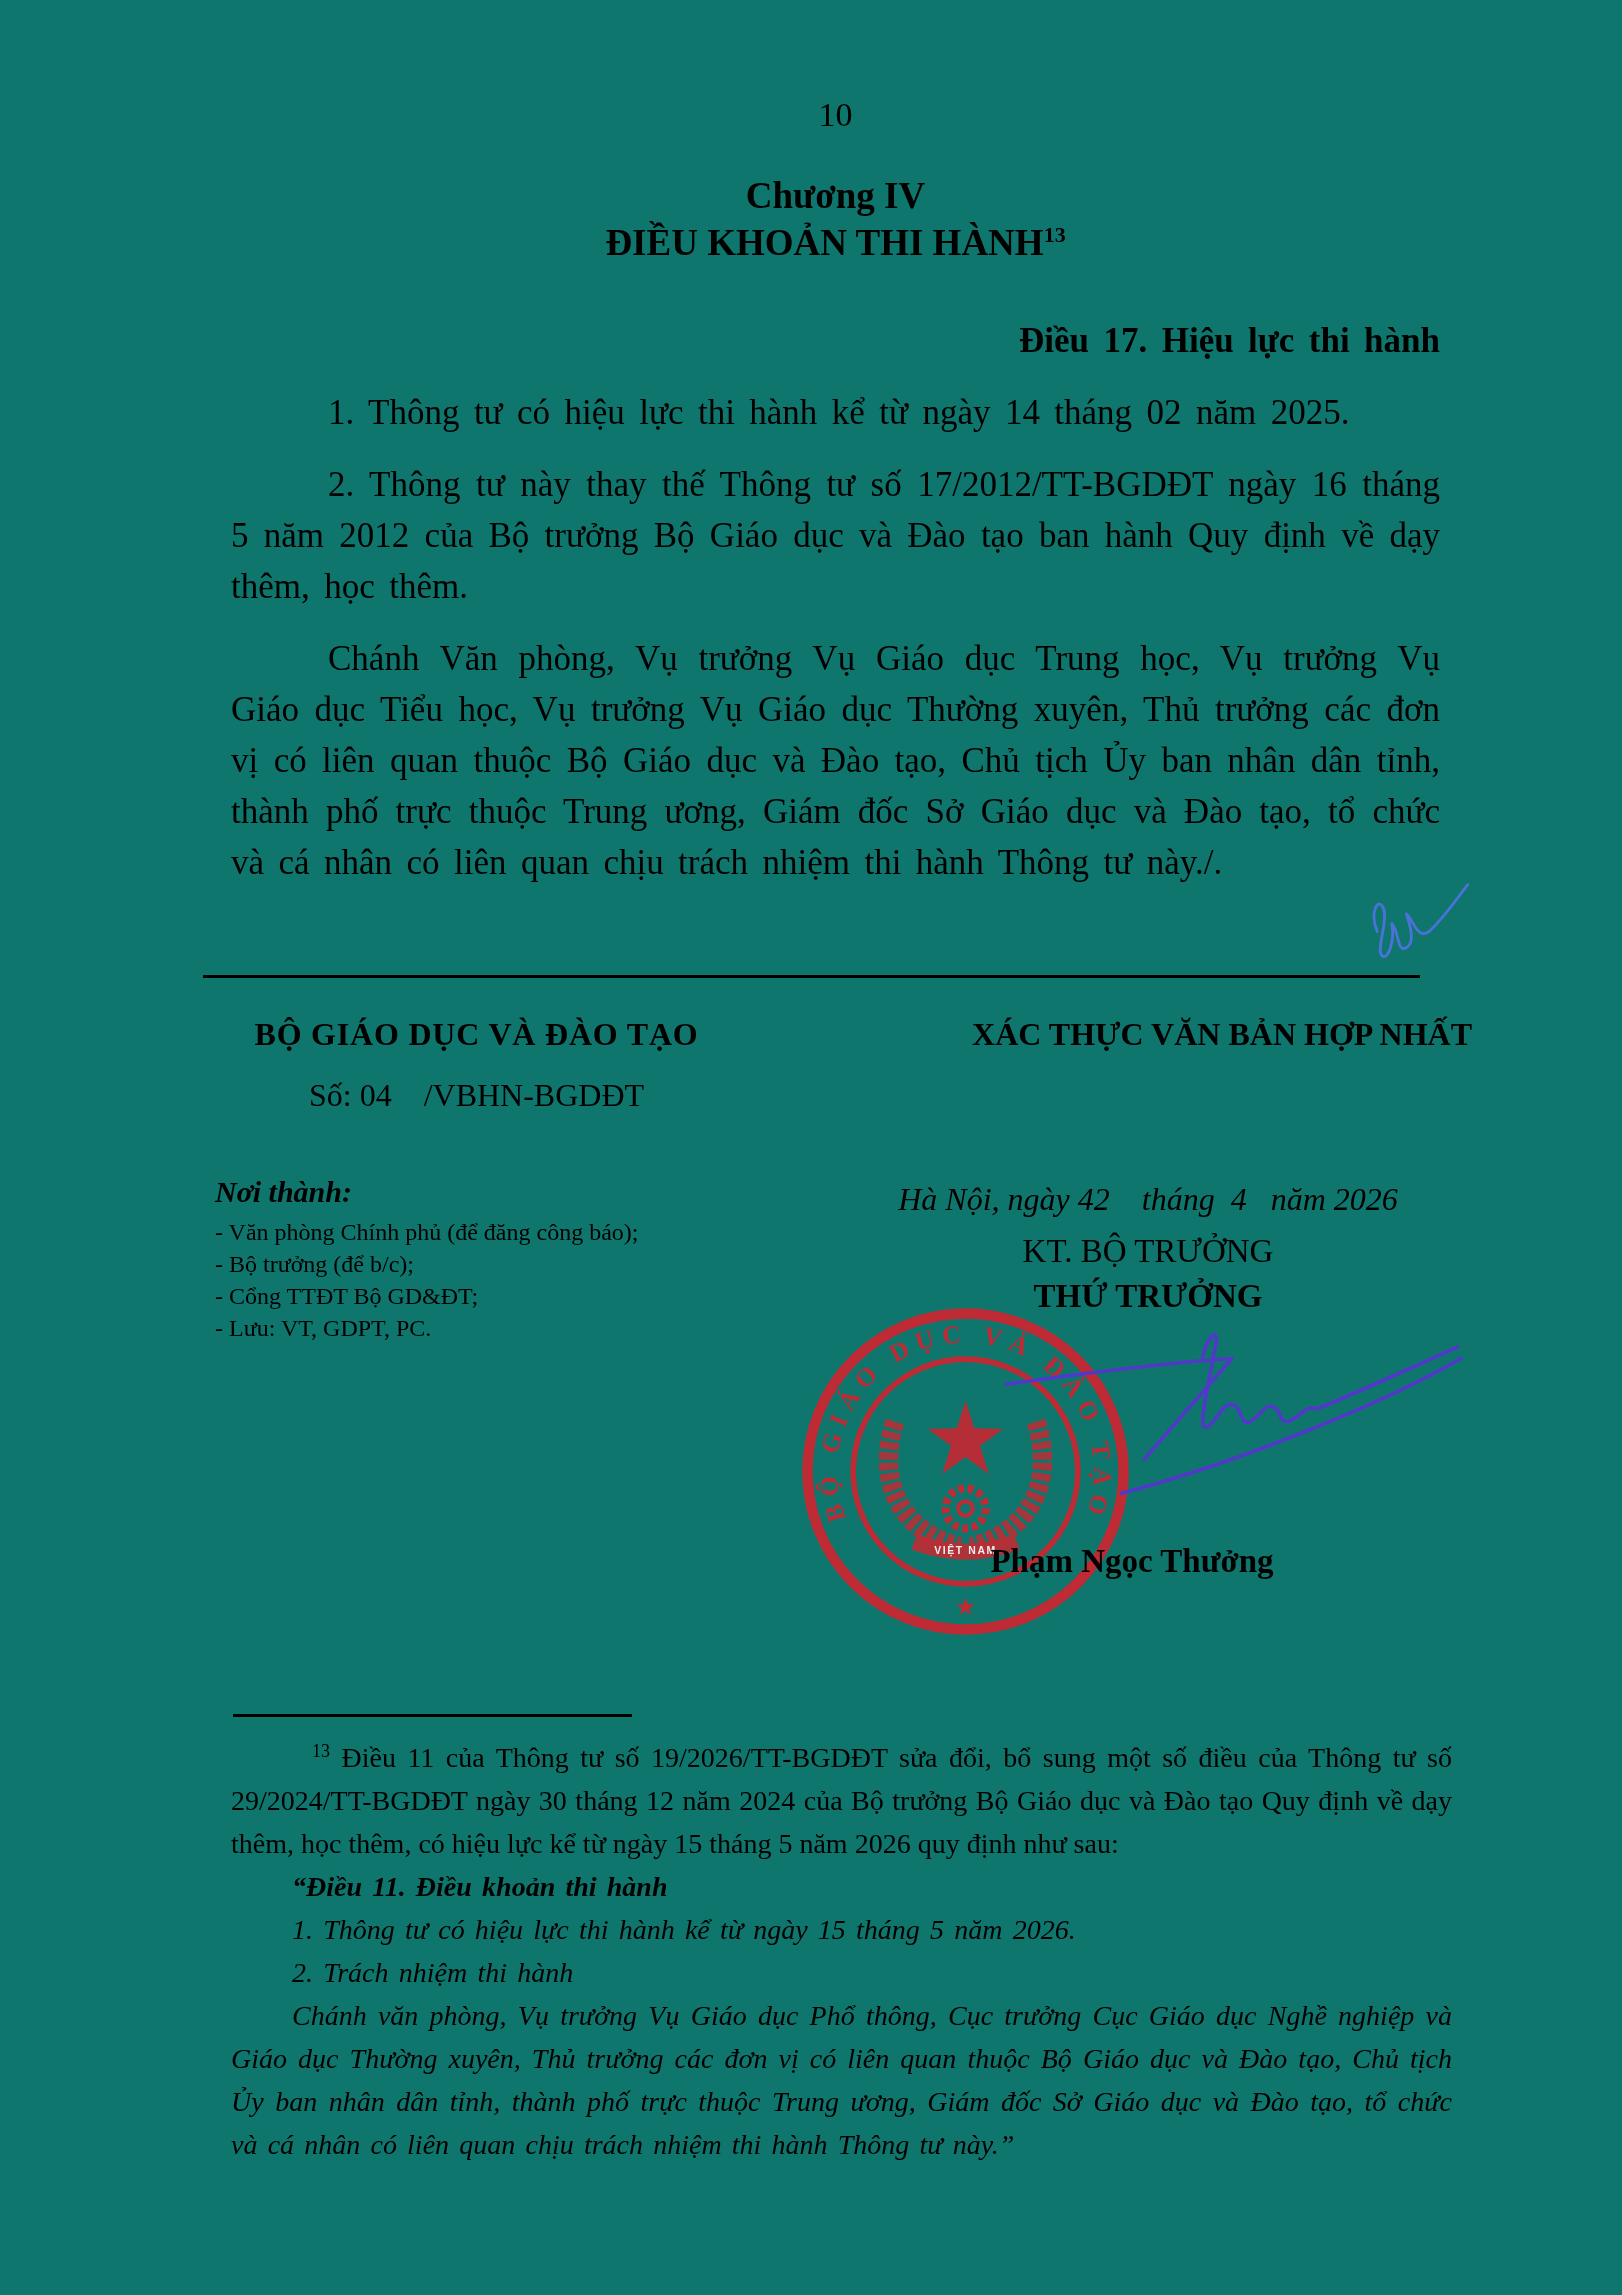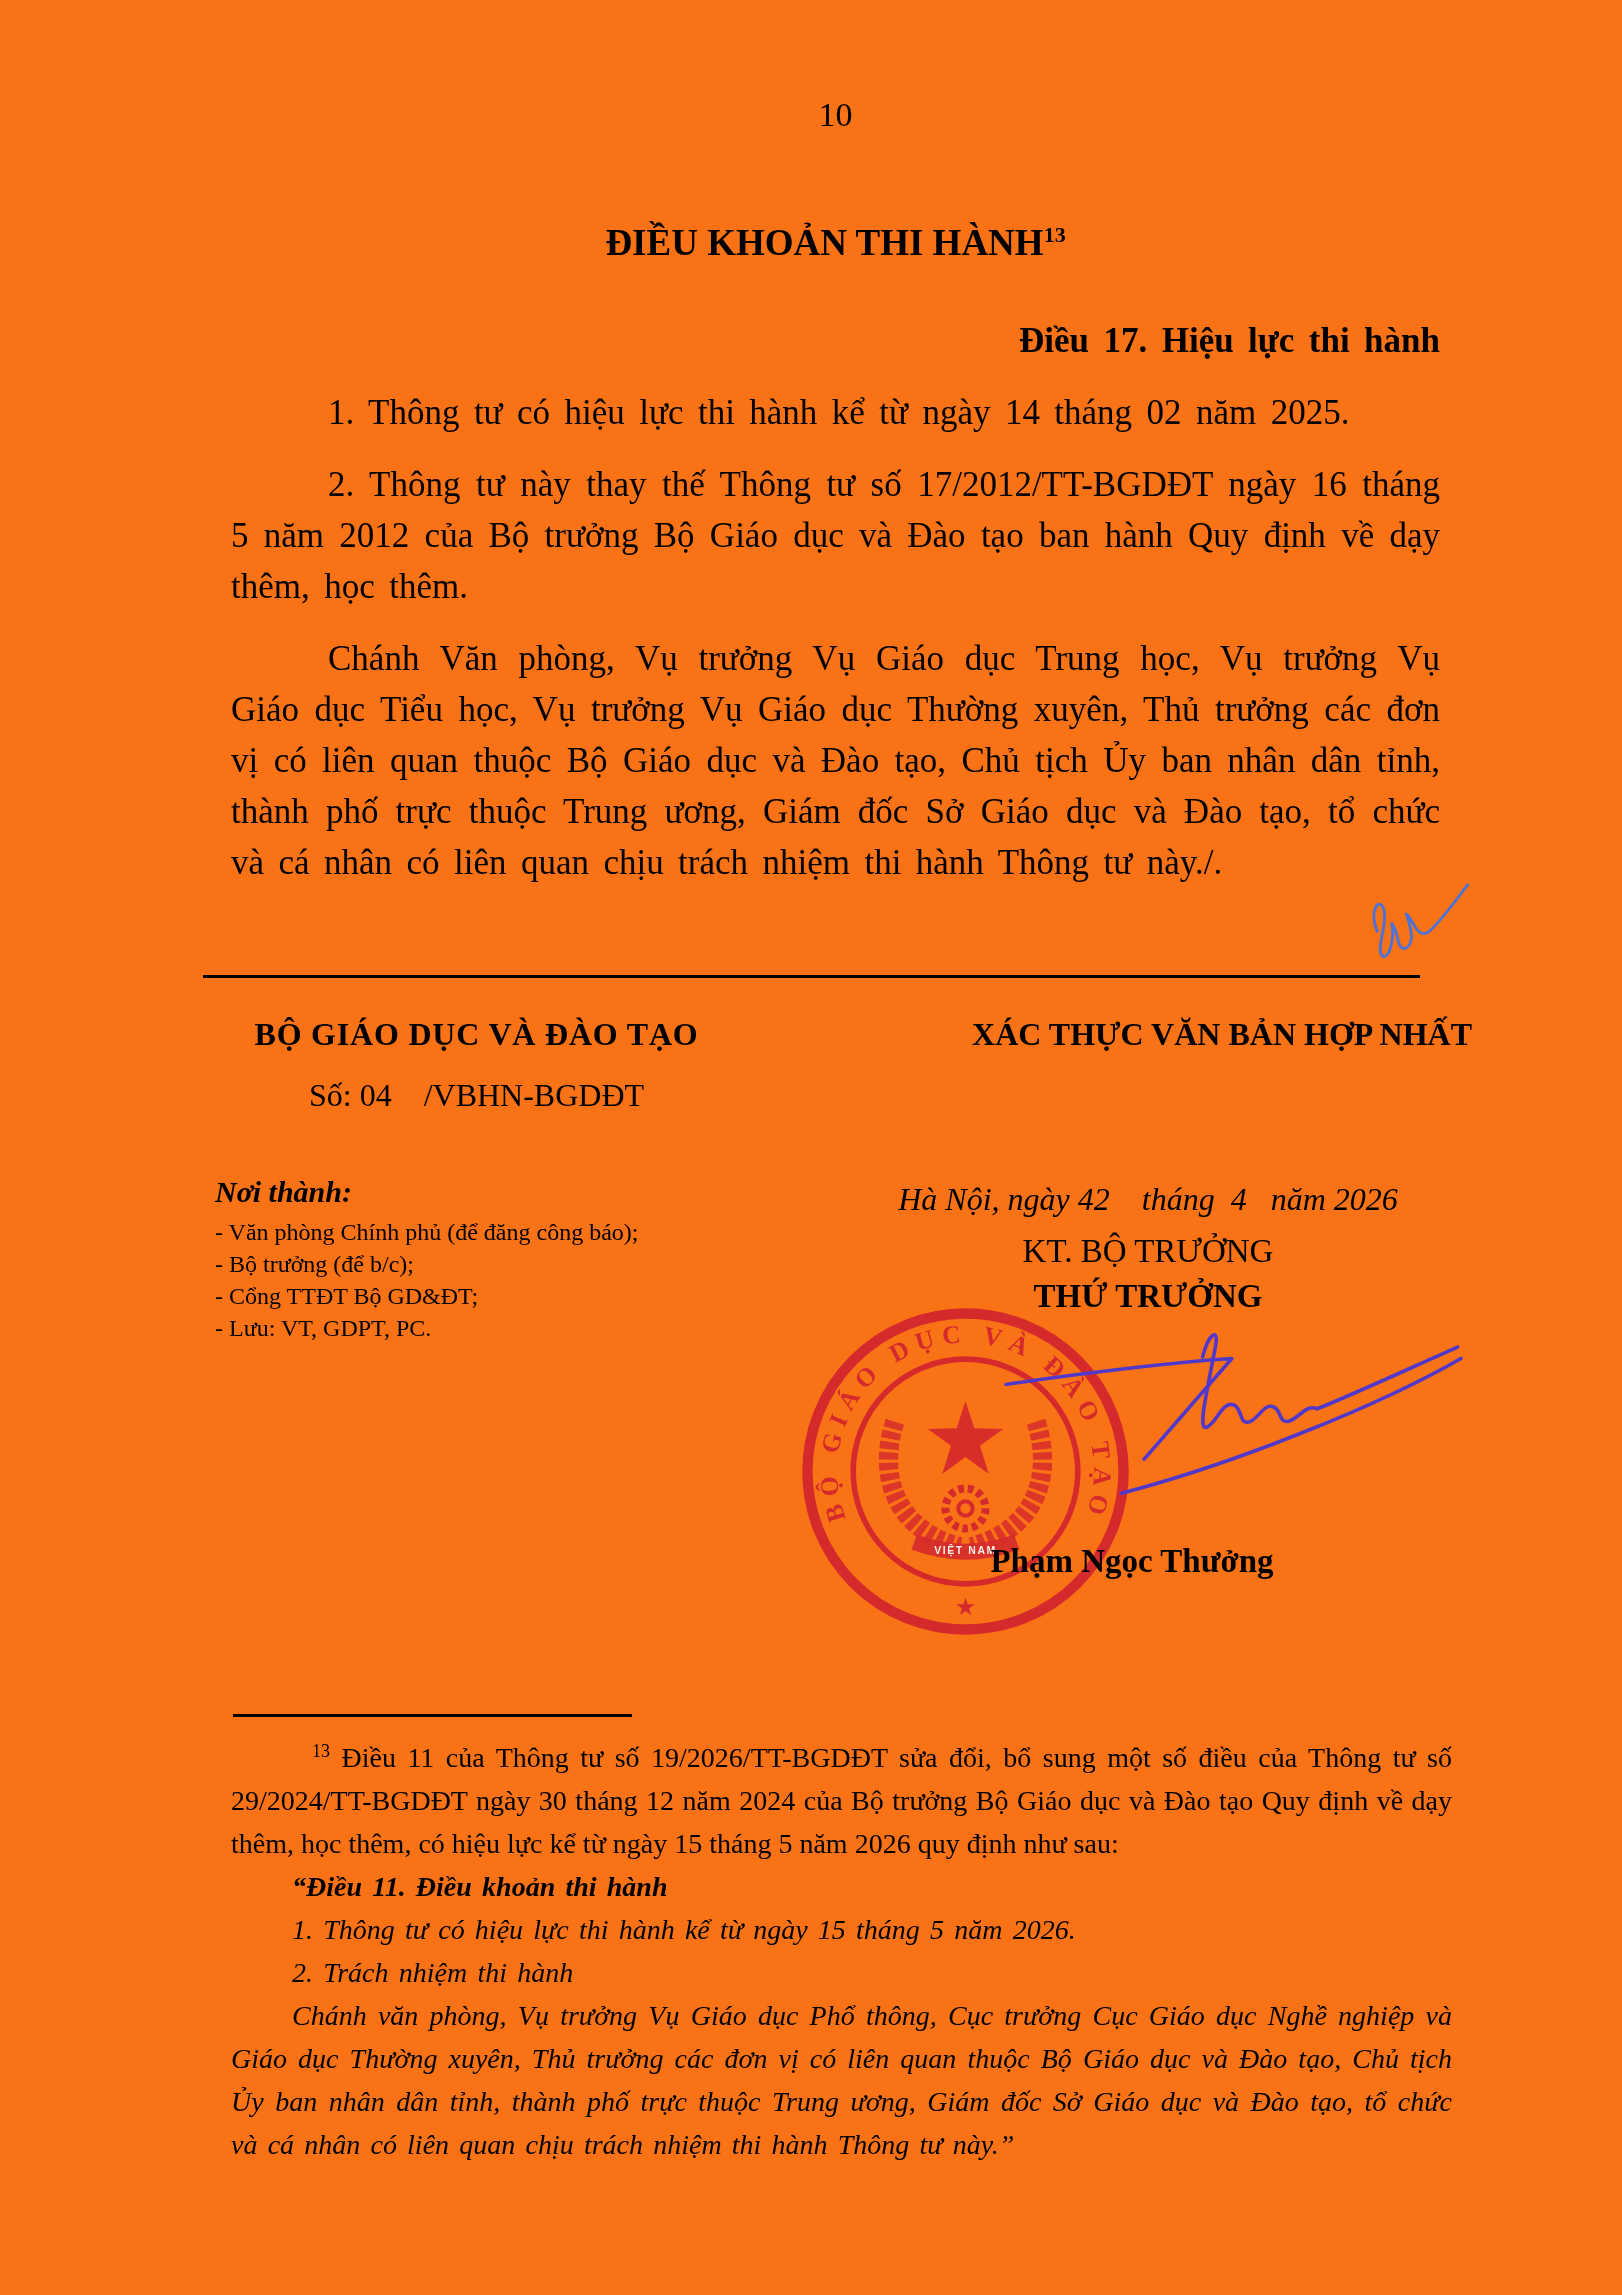--- a/index.html
+++ b/index.html
@@ -1,19 +1,19 @@
 <!DOCTYPE html>
 <html style="font-size:13px"><head>
 <meta charset="utf-8">
 <style>
   html,body{margin:0;padding:0;background:#888;}
   .page{
     position:relative;
     width:1623px;height:2295px;
-    background:#f97316;
+    background:#0f766e;
     font-family:"Liberation Serif","DejaVu Serif",serif;
     color:#000;
     overflow:hidden;
   }
   .center-line{position:absolute;left:231px;width:1209px;text-align:center;}
   .page-number{top:96px;font-size:34px;}
   .chapter-title{top:174px;font-size:37px;font-weight:bold;}
   .chapter-heading{top:221px;font-size:37px;font-weight:bold;}
   .chapter-heading sup{font-size:22px;}
   .body-text{
@@ -52,20 +52,21 @@
   .fn-quote{font-style:italic;text-indent:61px;word-spacing:3.2px;}
   .fn-quote-head{font-weight:bold;}
 </style>
 </head>
 <body>
 
 <div class="page">
 
   <div class="center-line page-number">10</div>
 
+  <div class="center-line chapter-title">Chương IV</div>
 
   <div class="center-line chapter-heading"><span>ĐIỀU KHOẢN THI HÀNH</span><sup>13</sup></div>
 
   <div class="body-text">
     <p class="art-heading">Điều 17. Hiệu lực thi hành</p>
     <p>1. Thông tư có hiệu lực thi hành kể từ ngày 14 tháng 02 năm 2025.</p>
     <p>2. Thông tư này thay thế Thông tư số 17/2012/TT-BGDĐT ngày 16 tháng 5 năm 2012 của Bộ trưởng Bộ Giáo dục và Đào tạo ban hành Quy định về dạy thêm, học thêm.</p>
     <p>Chánh Văn phòng, Vụ trưởng Vụ Giáo dục Trung học, Vụ trưởng Vụ Giáo dục Tiểu học, Vụ trưởng Vụ Giáo dục Thường xuyên, Thủ trưởng các đơn vị có liên quan thuộc Bộ Giáo dục và Đào tạo, Chủ tịch Ủy ban nhân dân tỉnh, thành phố trực thuộc Trung ương, Giám đốc Sở Giáo dục và Đào tạo, tổ chức và cá nhân có liên quan chịu trách nhiệm thi hành Thông tư này./.</p>
   </div>
 

